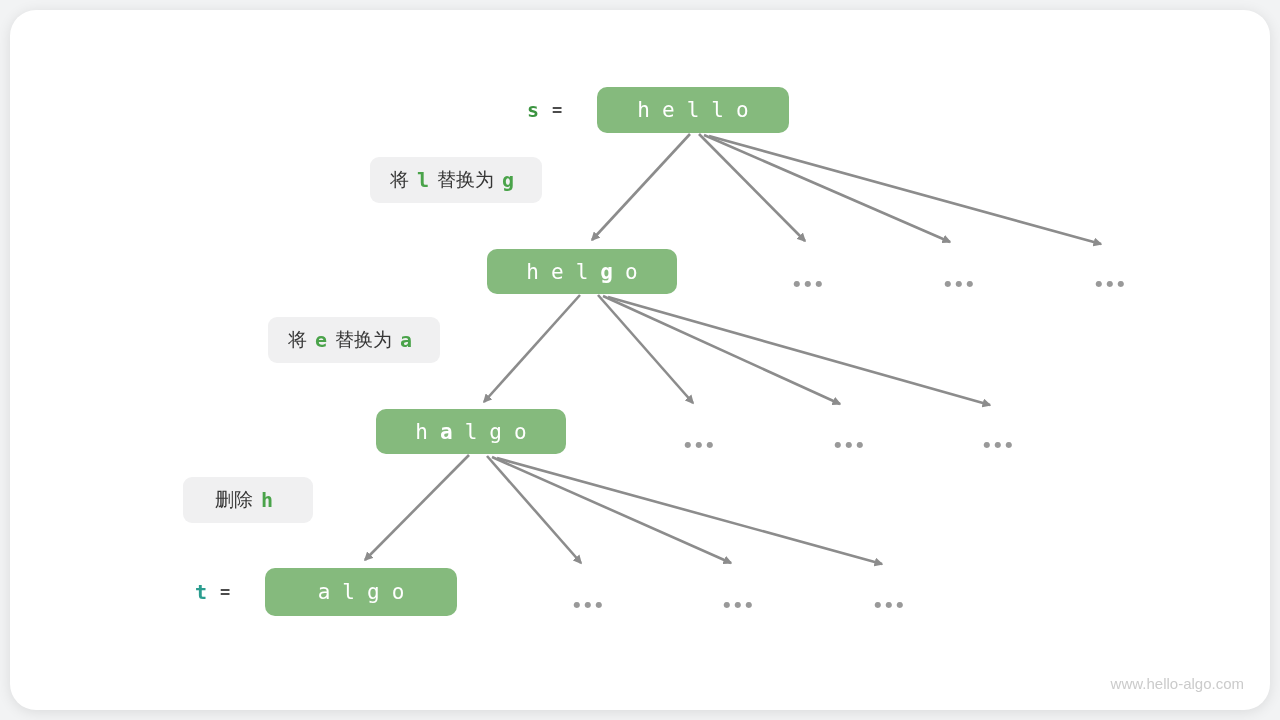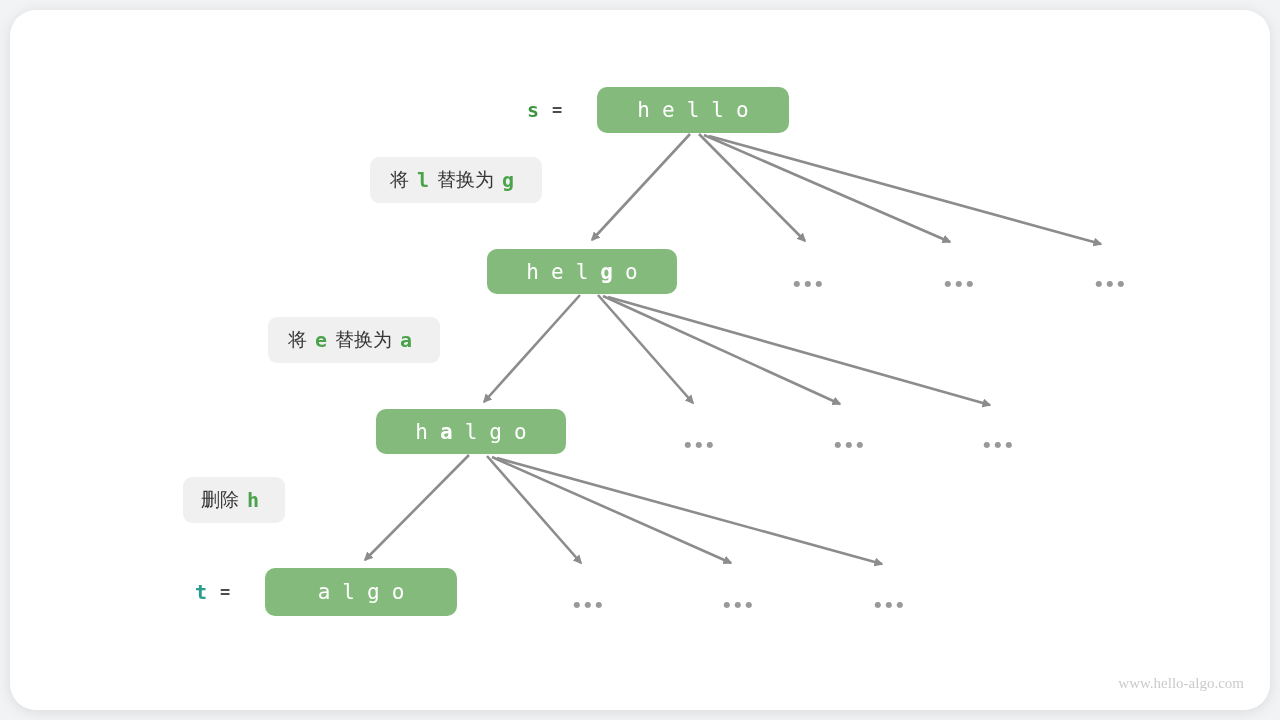--- a/index.html
+++ b/index.html
@@ -56,21 +56,21 @@
 
   .dots {
     position:absolute; transform:translate(-50%,-50%);
     color:#999999; font-size:8px; letter-spacing:4px;
     font-family:"DejaVu Sans", sans-serif;
     white-space:nowrap;
   }
 
   .watermark {
     position:absolute; right:36px; bottom:28px;
-    font-family:Liberation Serif, serif;
+    font-family:Liberation Sans, sans-serif;
     font-size:15px; color:#cbcbcb;margin-left:42px;
   }
 </style>
 </head>
 <body>
 
 <div class="stage">
 
   <div class="card"></div>
 
@@ -133,21 +133,21 @@
   </div>
 
   <div class="node" style="left:376px; top:409px; width:190px; height:45px;">
     <span class="ch">h</span>
     <span class="ch b">a</span>
     <span class="ch">l</span>
     <span class="ch">g</span>
     <span class="ch">o</span>
   </div>
 
-  <div class="op" style="left:183px; top:477px; padding:0 18px;">
+  <div class="op" style="left:183px; top:477px; padding:0 32px;">
     <span>删除</span>
     <span class="code">h</span>
     <span></span>
     <span class="code"></span>
   </div>
 
   <div class="varlab" style="left:195px; top:578px;">
     <span class="var-t">t</span>
     <span class="eq">=</span>
   </div>

